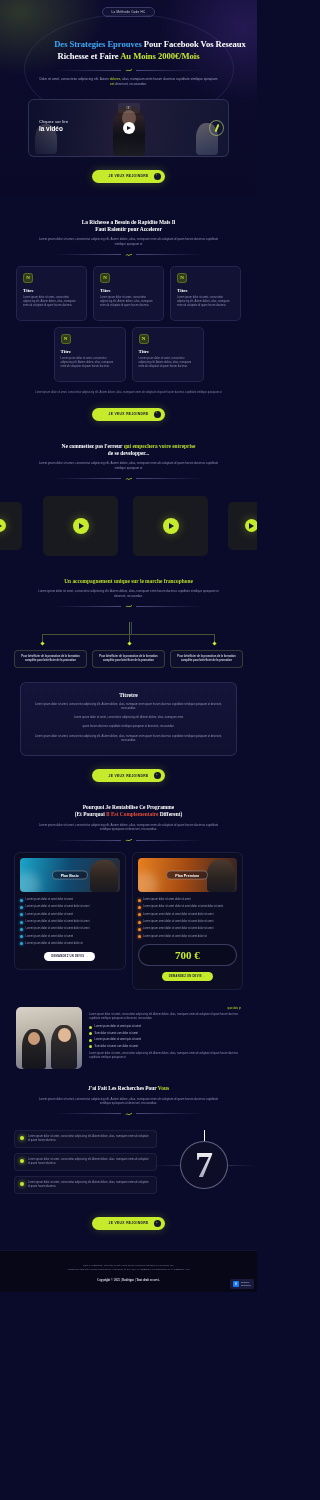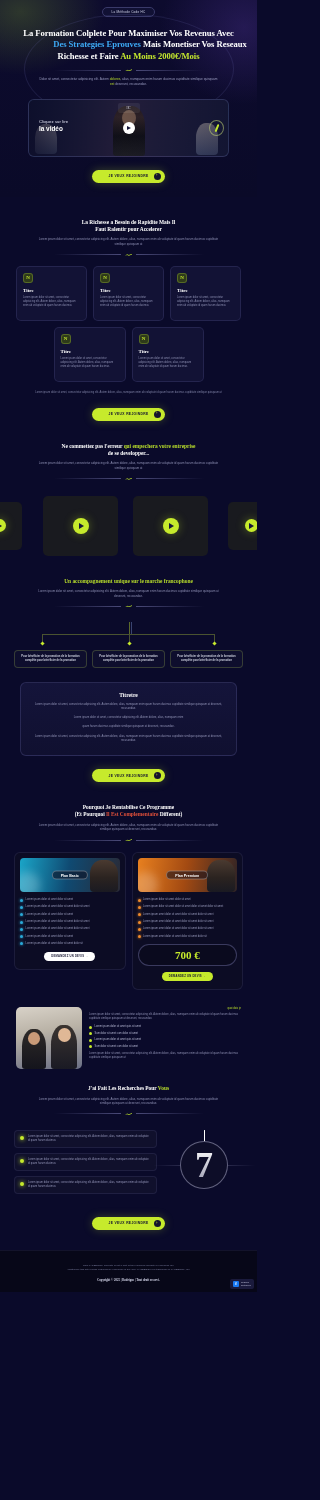--- a/index.html
+++ b/index.html
@@ -360,22 +360,22 @@
 
 <div class="page">
 
   <section class="hero">
     <div class="arc"></div>
     <div class="badge-wrap">
       <div class="badge">La Méthode Code HC</div>
     </div>
 
     <h1 class="headline">
-      <span>La Formation Colplete Pour Maximiser Vos Revenus Avec</span><br>
-      <span class="accent-blue">Des Strategies Eprouves</span><span> Mais Monetiser Vos Reseaux</span><br>
+      <br>
+      <span class="accent-blue">Des Strategies Eprouves</span><span> Pour Facebook Vos Reseaux</span><br>
       <span>Richesse et Faire </span><span class="accent-green">Au Moins 2000€/Mois</span>
     </h1>
 
     <div class="divider">
       <span class="ln"></span>
       <span class="sq"></span>
       <span class="ln r"></span>
     </div>
 
     <p class="sub">

